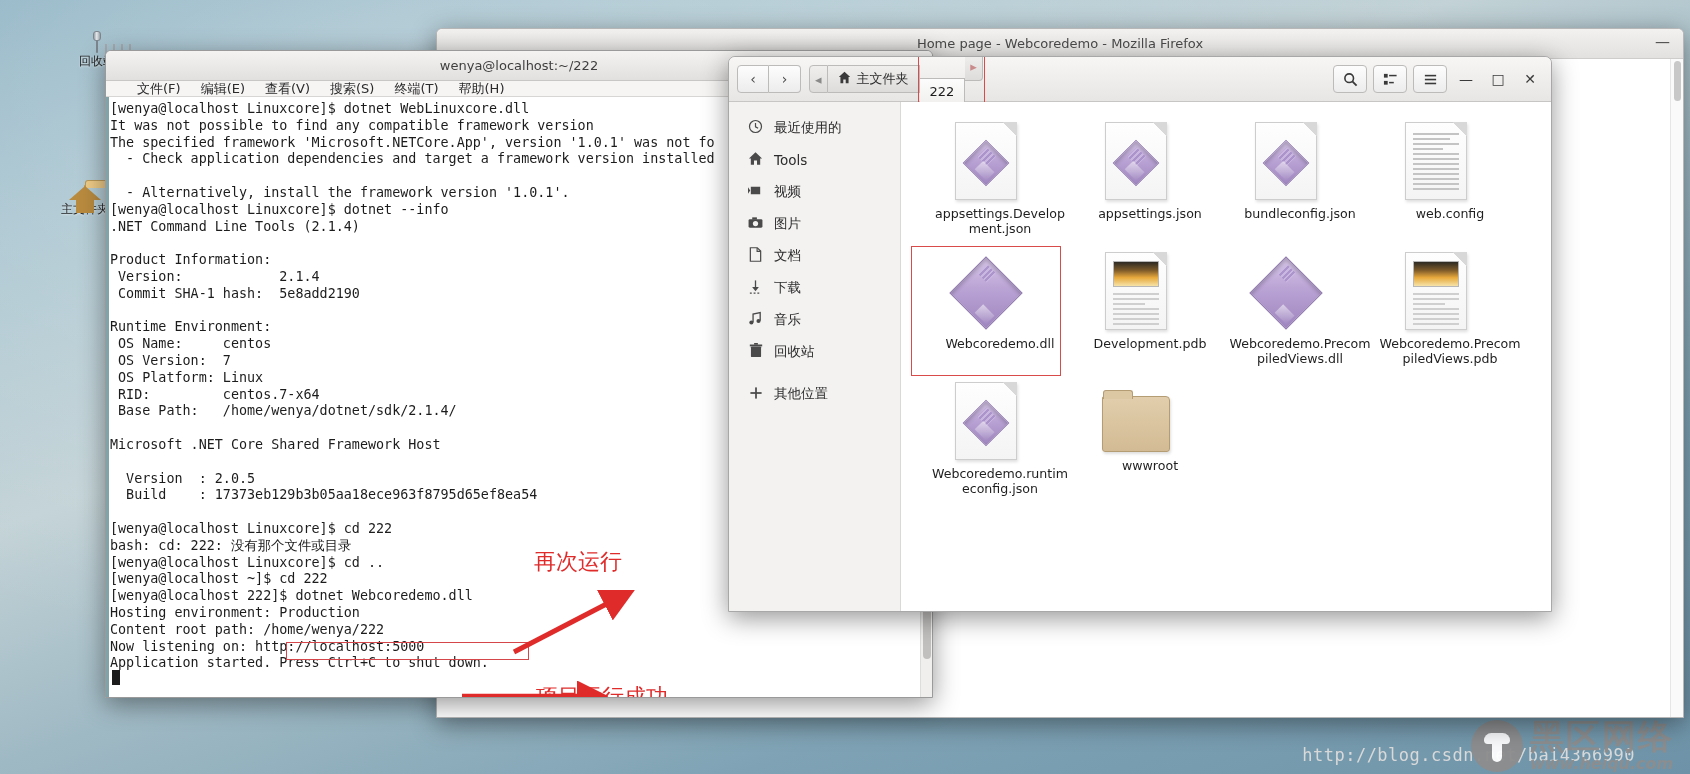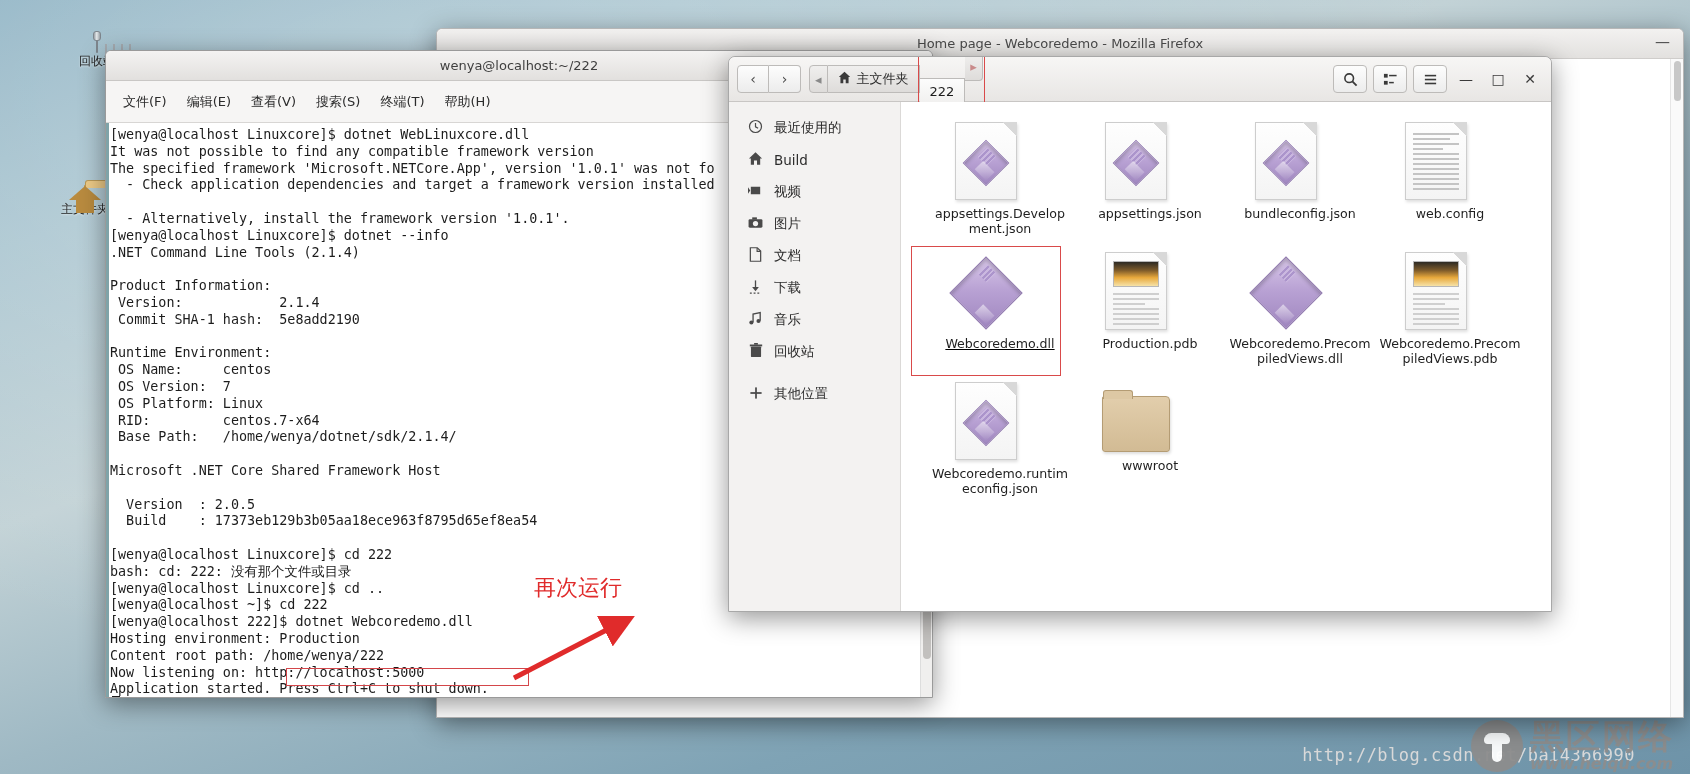--- a/index.html
+++ b/index.html
@@ -155,24 +155,24 @@
   }
   #terminal-titlebar {
     height: 30px; flex:none;
     background: linear-gradient(180deg,#f4f3f2,#e2e0de);
     border-bottom:1px solid #c9c7c5;
     border-radius: 5px 5px 0 0;
     display:flex; align-items:center; justify-content:center;
   }
   #terminal-title { font-size:13px; color:#3f3f3f; }
   #terminal-menubar {
-    height: 42px; flex:none;
+    height: 16px; flex:none;
     background:#f6f5f4;
     border-bottom:1px solid #d8d6d4;
-    display:flex; align-items:center; padding-left: 10px; gap: 6px;
+    display:flex; align-items:center; padding-left: 24px; gap: 6px;
   }
   .menu-item{
     font-size: 13px; color:#2b2b2b; padding: 3px 7px; border-radius:3px; cursor:default;
   }
   #terminal-area{
     flex:1; position:relative; display:flex; background:#ffffff; overflow:hidden;
   }
   #terminal-text{
     flex:1;
     font-family:"DejaVu Sans Mono","Liberation Mono",monospace;
@@ -283,21 +283,21 @@
     flex:1; background:#ffffff; padding: 14px 10px 0 10px;
     display:flex; flex-wrap: wrap; align-content:flex-start;
     overflow:hidden; position:relative;
   }
   .file-cell{
     width: 150px; height: 130px;
     display:flex; flex-direction:column; align-items:center;
     padding-top: 6px;
     cursor:default;
   }
-  .file-cell.selected{ outline: 1.5px solid #d94a4a; outline-offset:-1px;text-decoration:underline; }
+  .file-cell.selected{ outline: 1.5px solid #d94a4a; outline-offset:-1px; }
   .file-name{
     margin-top: 6px; font-size: 12.6px; color:#1f1f1f; text-align:center;
     line-height: 1.22; width: 142px; word-break:break-word;margin-left:28px;
   }
 
   
   .ico-doc{
     width: 62px; height: 78px; position:relative;
     background: linear-gradient(180deg,#fefefe,#f4f4f4);
     border:1px solid #cdcdcd;
@@ -550,21 +550,21 @@
               </svg>
           </span>
           <span>最近使用的</span>
         </div>
         <div class="side-item">
           <span class="ico">
             <svg width="15" height="15" viewBox="0 0 16 16">
                 <path d="M8 1.4 L15 8 H13 V14.6 H9.6 V10.2 H6.4 V14.6 H3 V8 H1 Z" fill="#4a4a4a"></path>
               </svg>
           </span>
-          <span>Build</span>
+          <span>Tools</span>
         </div>
         <div class="side-item">
           <span class="ico">
             <svg width="15" height="13" viewBox="0 0 16 13">
                 <rect x="3" y="2.5" width="10" height="8" fill="#4a4a4a"></rect>
                 <polygon points="0,3 2.4,6.5 0,10" fill="#4a4a4a"></polygon>
               </svg>
           </span>
           <span>视频</span>
         </div>
@@ -686,21 +686,21 @@
             <span class="ico-photo-lines">
                 <i></i>
                 <i></i>
                 <i></i>
                 <i></i>
                 <i></i>
                 <i></i>
                 <i></i>
               </span>
           </div>
-          <div class="file-name">Production.pdb</div>
+          <div class="file-name">Development.pdb</div>
         </div>
 
         <div class="file-cell">
           <div class="ico-gem-plain">
               <span class="gem" style="width:52px;height:52px;"></span>
             </div>
           <div class="file-name">Webcoredemo.PrecompiledViews.dll</div>
         </div>
 
         <div class="file-cell">

